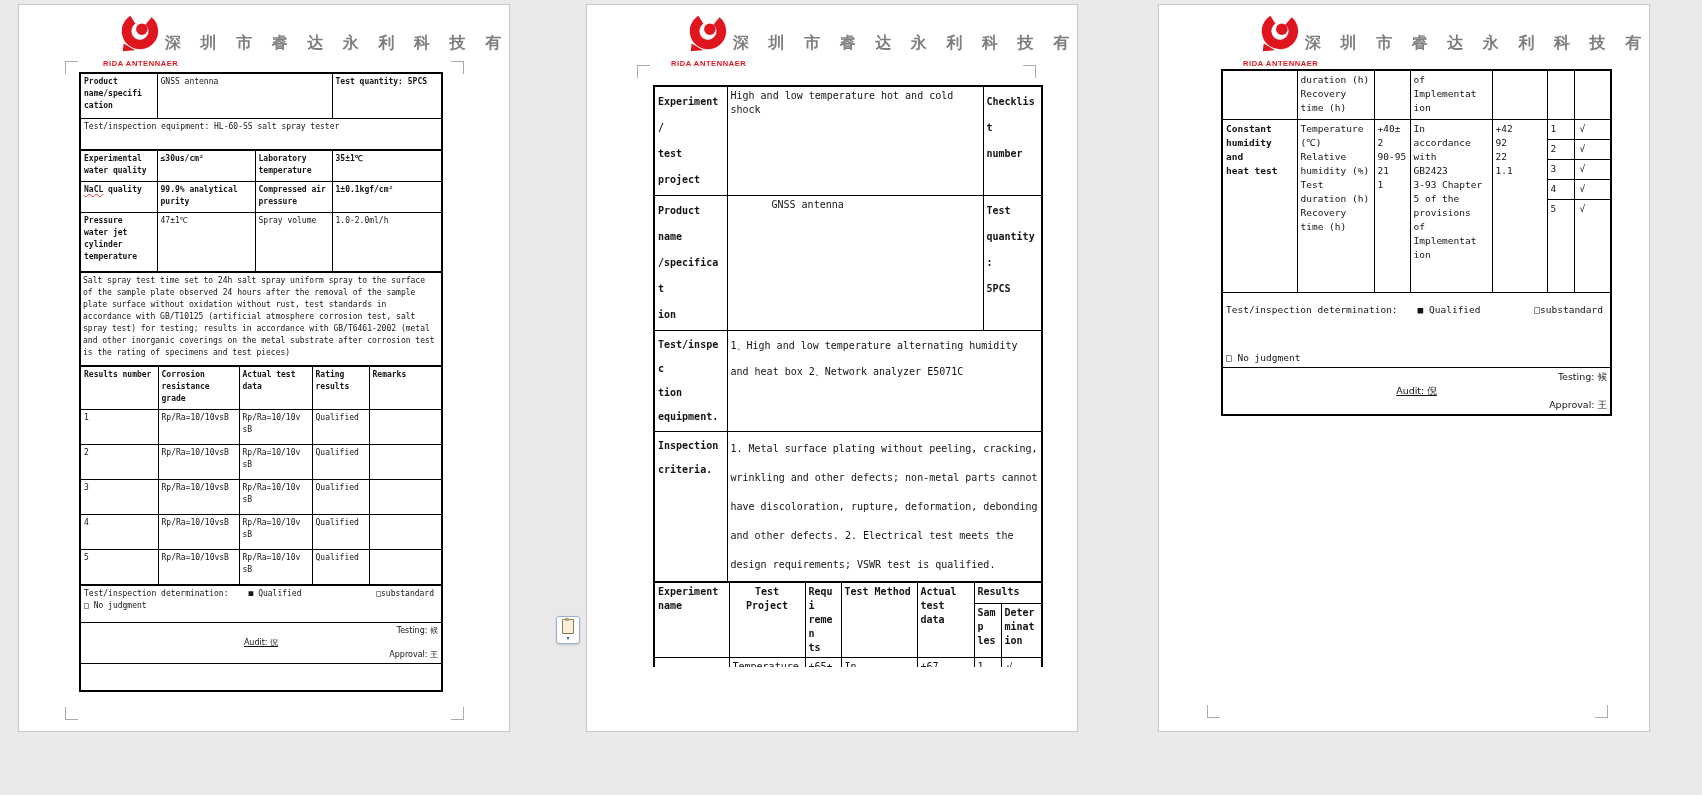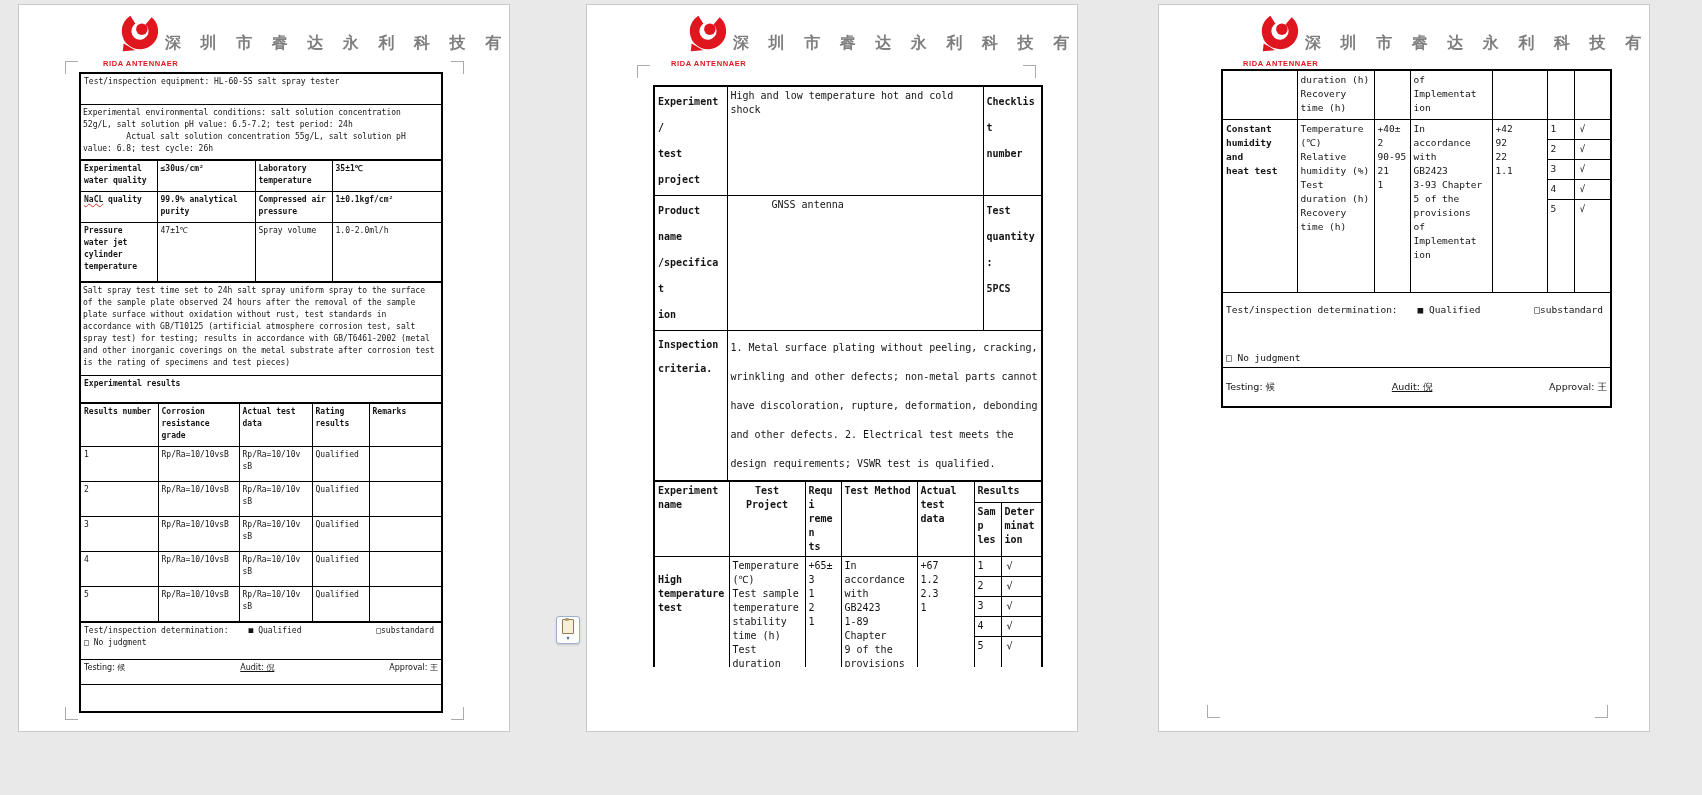--- a/index.html
+++ b/index.html
@@ -42,21 +42,21 @@
   .stack + table.doc{margin-top:-2px;}
 
   
   .t1wrap{position:absolute;left:60px;top:67px;width:366px;font-size:8px;line-height:12px;}
   .t1wrap table.doc{width:364px;}
   .sp-err{text-decoration:underline;text-decoration-style:wavy;
           text-decoration-color:#e03030;text-decoration-thickness:1px;margin-top:36px;}
   .detline{display:flex;align-items:baseline;}
   .detline .ql{margin-left:20px;}
   .detline .sub{margin-left:auto;margin-right:4px;}
-  .sigline{display:flex;align-items:flex-start;}
+  .sigline{display:flex;align-items:flex-end;flex-direction:column;}
   .sigline .mid{margin-left:auto;margin-right:auto;text-decoration:underline;}
   .cjk{font-family:"DejaVu Sans",sans-serif;}
 
   
   .crop2{position:absolute;left:66px;top:80px;width:392px;height:582px;overflow:hidden;
          font-size:10px;line-height:14px;}
   .crop2 table.doc{width:390px;}
   .lh26{line-height:26px;}
   .lh24{line-height:24px;}
   .lh21{line-height:29px;}
@@ -101,28 +101,29 @@
   <div class="mark br" style="left:432px;top:702px"></div>
 
   <div class="t1wrap">
     <table class="doc stack">
       <colgroup>
           <col style="width:77px">
           <col style="width:175px">
           <col style="width:110px">
         </colgroup>
       <tbody>
+          <tr>
+        <td class="b pre" style="height:40px">Product
+name/specifi
+cation</td>
+        <td>GNSS antenna</td>
+        <td class="b">Test quantity: 5PCS</td>
+      </tr>
       <tr>
         <td colspan="3" style="height:26px">Test/inspection equipment: HL-60-SS salt spray tester</td>
-      </tr>
-      <tr>
-        <td colspan="3" class="prew" style="height:50px;padding:2px">Experimental environmental conditions: salt solution concentration
-52g/L, salt solution pH value: 6.5-7.2; test period: 24h
-         Actual salt solution concentration 55g/L, salt solution pH
-value: 6.8; test cycle: 26h</td>
       </tr>
     </tbody>
       </table>
 
     <table class="doc stack">
       <colgroup>
           <col style="width:77px">
           <col style="width:98px">
           <col style="width:77px">
           <col style="width:110px">
@@ -162,23 +163,20 @@
         </colgroup>
       <tbody>
           <tr>
         <td class="prew" style="height:88px;padding:2px">Salt spray test time set to 24h salt spray uniform spray to the surface
 of the sample plate observed 24 hours after the removal of the sample
 plate surface without oxidation without rust, test standards in
 accordance with GB/T10125 (artificial atmosphere corrosion test, salt
 spray test) for testing; results in accordance with GB/T6461-2002 (metal
 and other inorganic coverings on the metal substrate after corrosion test
 is the rating of specimens and test pieces)</td>
-      </tr>
-      <tr>
-        <td class="b" style="height:22px">Experimental results</td>
       </tr>
     </tbody>
       </table>
 
     <table class="doc stack">
       <colgroup>
           <col style="width:78px">
           <col style="width:81px">
           <col style="width:73px">
           <col style="width:57px">
@@ -300,20 +298,26 @@
 number</td>
       </tr>
       <tr>
         <td class="b pre lh26" style="height:84px">Product name
 /specificat
 ion</td>
         <td style="padding-left:44px">GNSS antenna</td>
         <td class="b pre lh26">Test
 quantity:
 5PCS</td>
+      </tr>
+      <tr>
+        <td class="b pre lh24" style="height:74px">Test/inspec
+tion
+equipment.</td>
+        <td colspan="2" class="lh26">1、High and low temperature alternating humidity and heat box 2、Network analyzer E5071C</td>
       </tr>
       <tr>
         <td class="b pre lh24" style="height:108px">Inspection
 criteria.</td>
         <td colspan="2" class="lh21">1. Metal surface plating without peeling, cracking, wrinkling and other defects; non-metal parts cannot have discoloration, rupture, deformation, debonding and other defects. 2. Electrical test meets the design requirements; VSWR test is qualified.</td>
       </tr>
     </tbody>
       </table>
 
     <table class="doc exp">

